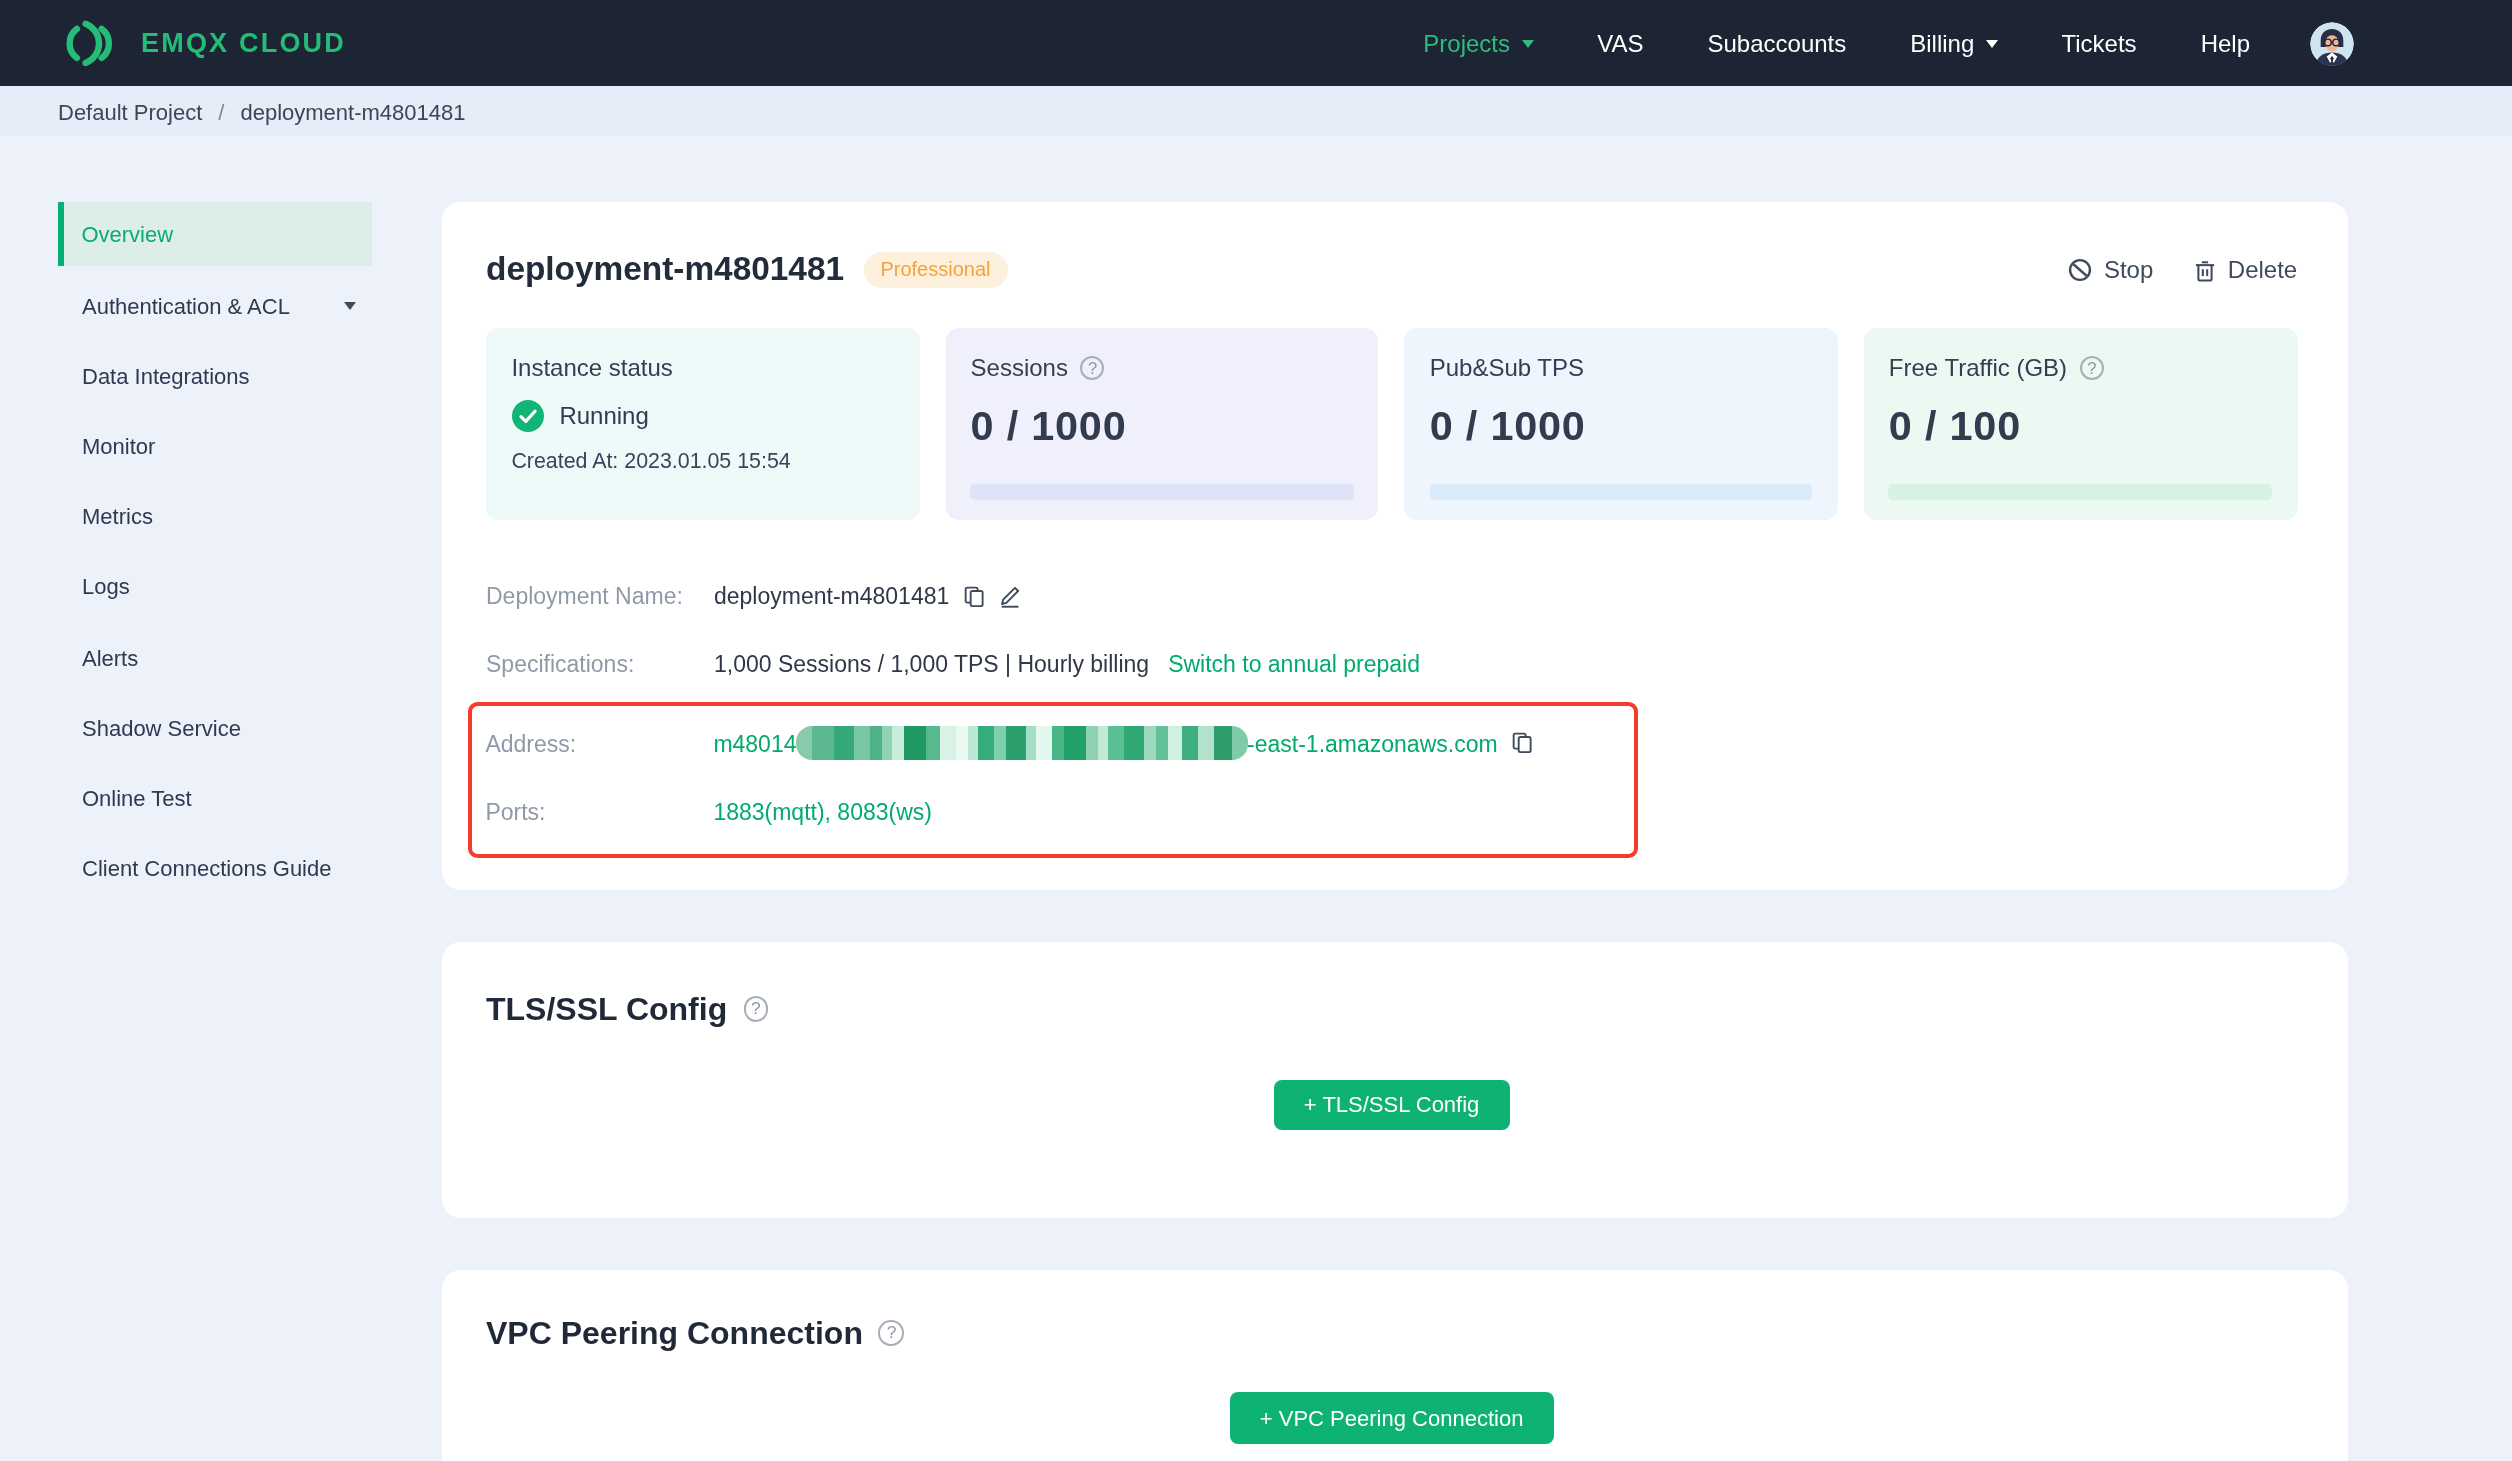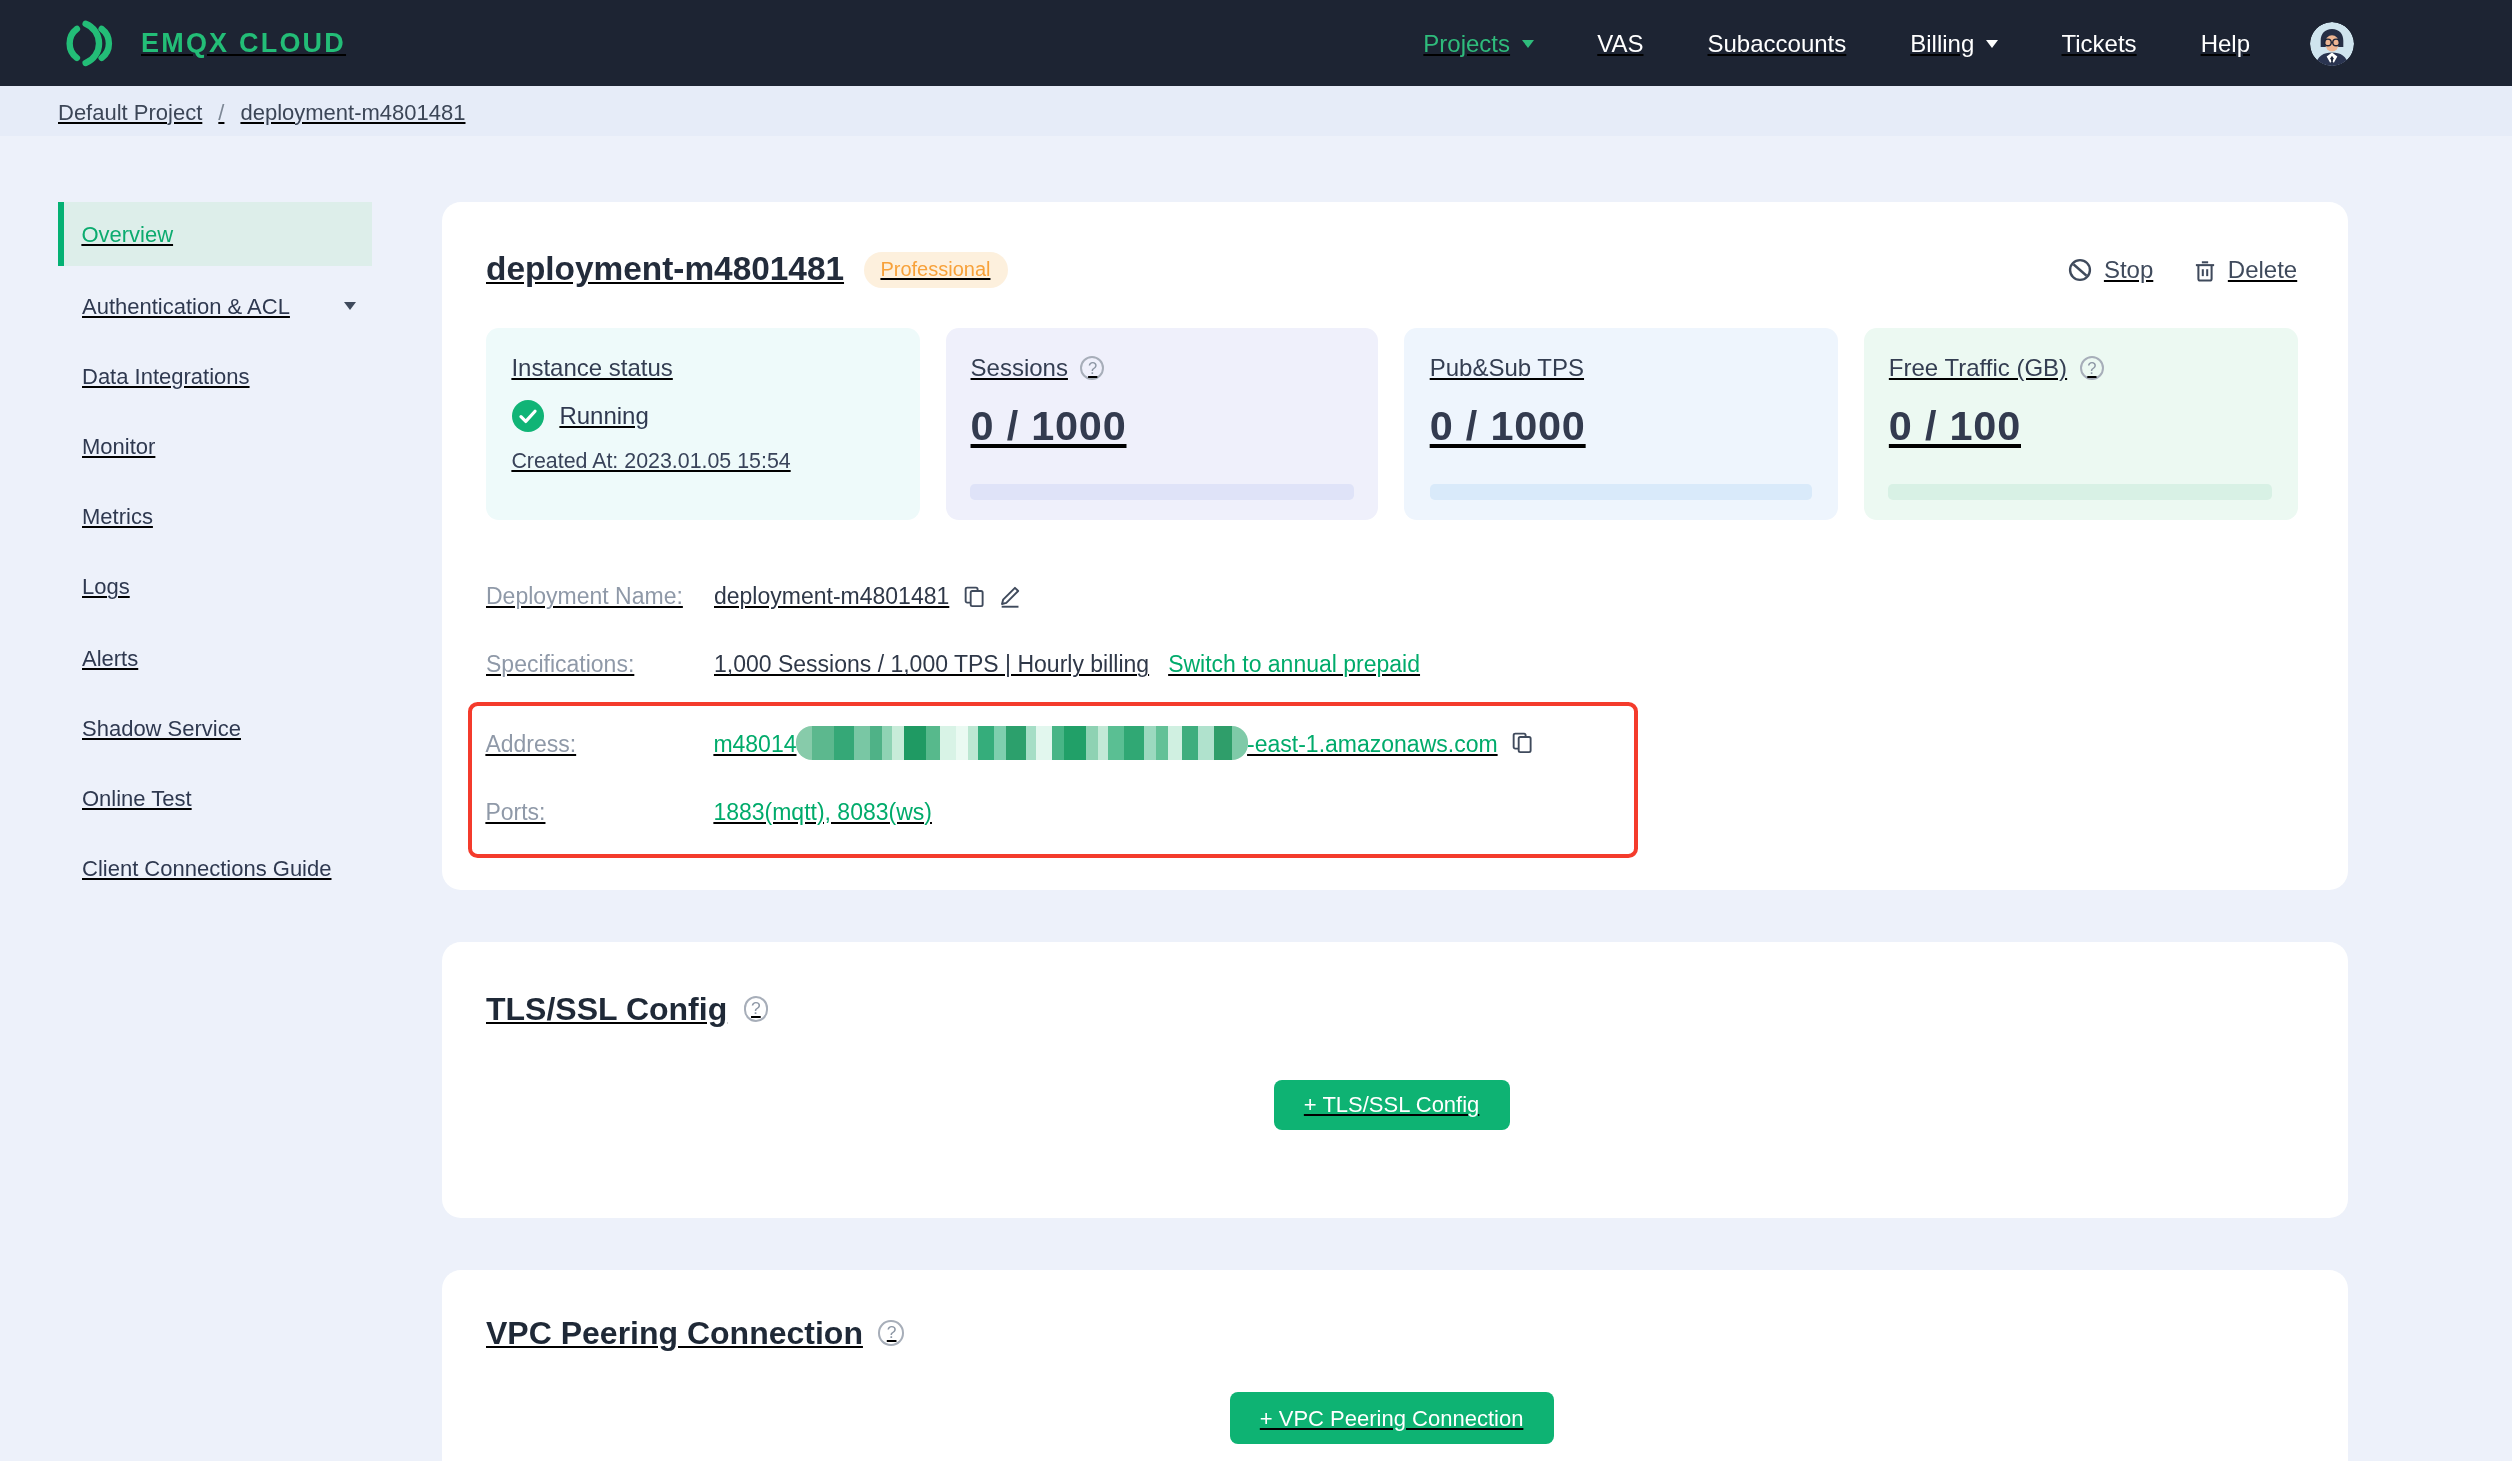--- a/index.html
+++ b/index.html
@@ -1,16 +1,16 @@
 <!DOCTYPE html>
 <html style="font-size:12.7px"><head>
 <meta charset="utf-8">
 <style>
   html,body{margin:0;padding:0;background:#edf1fa;}
-  .stage{width:2512px;height:1462px;overflow:hidden;text-decoration:underline;}
+  .stage{width:2512px;height:1462px;overflow:hidden;}
   .viewport{position:relative;width:1256px;height:731px;transform:scale(2);transform-origin:0 0;
     overflow:hidden;background:#edf1fa;font-family:"Liberation Sans",sans-serif;
     -webkit-font-smoothing:antialiased;}
 
   
   .navbar{height:43px;background:#1d2433;display:flex;align-items:center;
     padding:0 79px 0 29px;box-sizing:border-box;}
   .brand{display:flex;align-items:center;gap:9.5px;}
   .brand-name{color:#23bd77;font-size:13.5px;font-weight:bold;letter-spacing:1.1px;}
   .nav-items{margin-left:auto;display:flex;align-items:center;gap:32px;}

